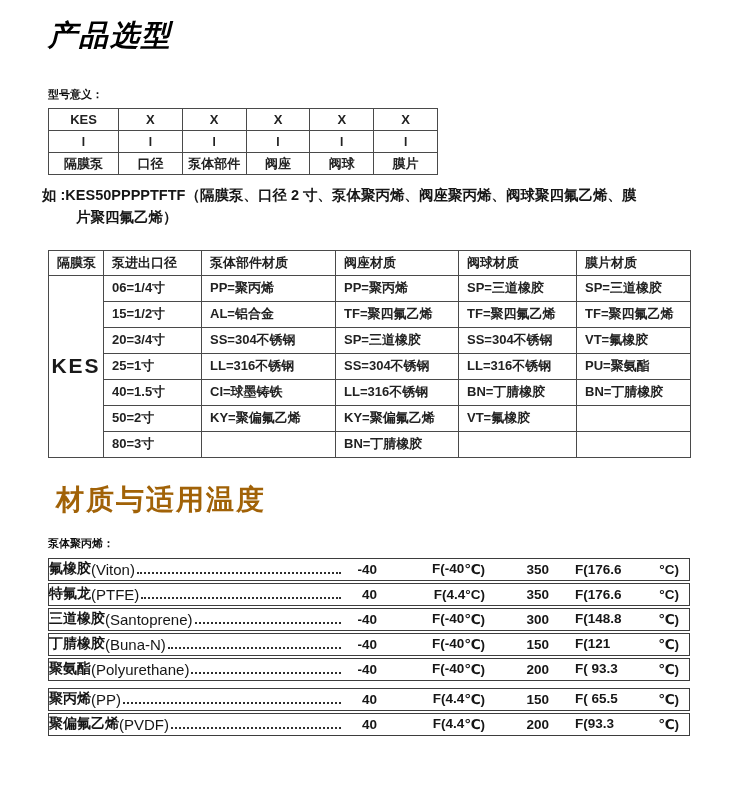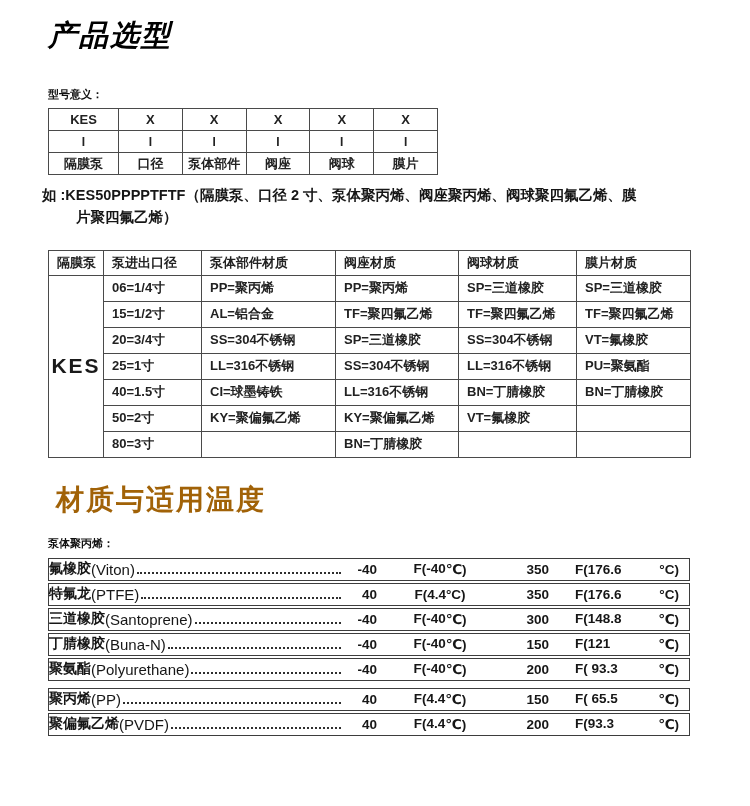--- a/index.html
+++ b/index.html
@@ -69,21 +69,21 @@
     margin-bottom: 2px; padding: 0 10px 0 0;
     font-size: 13.5px; font-weight: 600; color: #161616;
   }
   .temp-row .tname { font-size: 14px; font-weight: 700; white-space: nowrap; }
   .temp-row .ten { font-size: 15px; font-weight: 400; white-space: nowrap; }
   .temp-row .dots {
     flex: 1; border-bottom: 2px dotted #2e2e2e;
     align-self: flex-end; margin: 0 0 6px 2px; min-width: 30px;
   }
   .temp-row .tmin { width: 36px; text-align: right; }
-  .temp-row .fg1 { width: 90px; margin-left: 18px; display: flex; justify-content: center; }
+  .temp-row .fg1 { width: 90px; margin-left: 18px; display: flex; justify-content: flex-end; }
   .temp-row .tmax { width: 36px; margin-left: 28px; text-align: right; }
   .temp-row .fg2 { width: 104px; margin-left: 26px; display: flex; justify-content: space-between; }
 
   .mt-model { margin-top: 31px; }
   .mt-materials { margin-top: 23px; }
   .mt-seal { margin-top: 17px; }
   .mt-fluid { margin-top: 44px; }
 </style>
 </head>
 <body>

